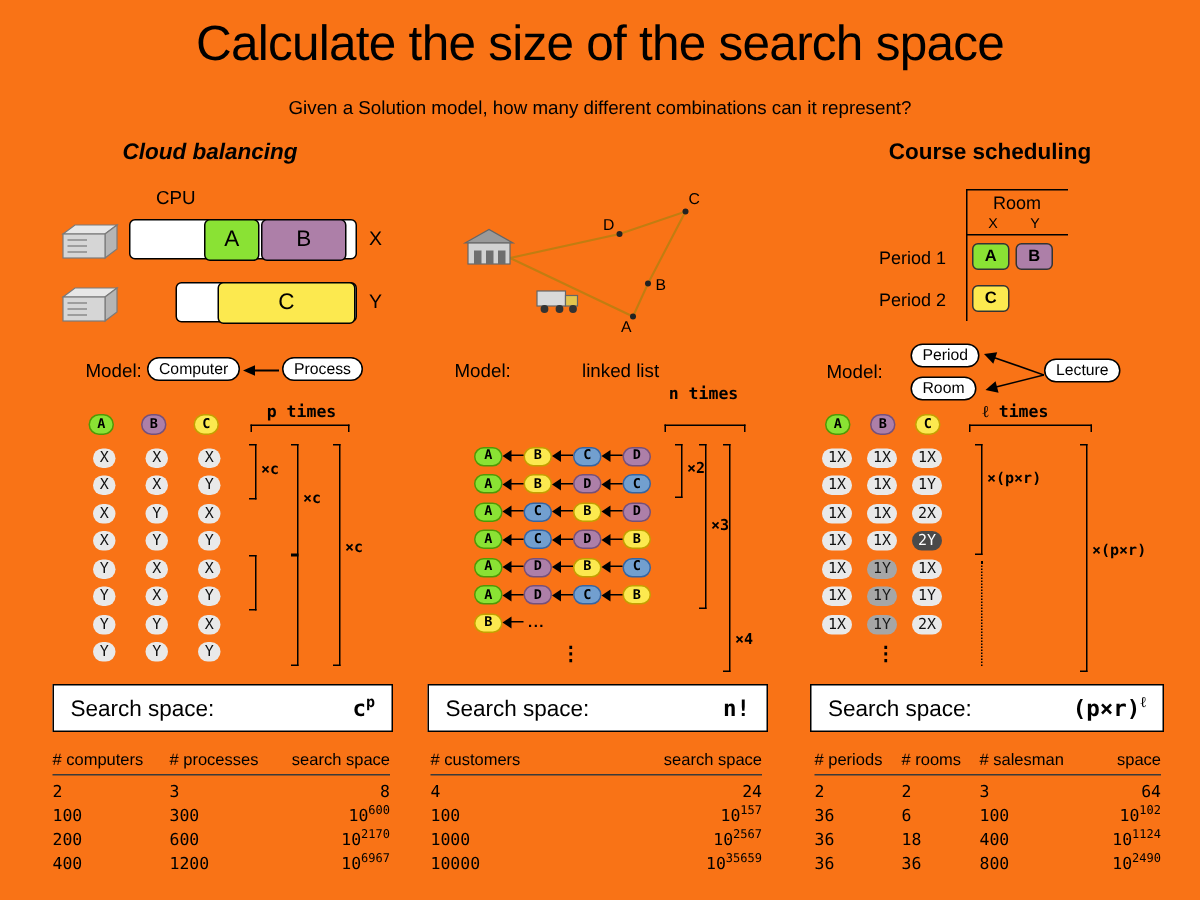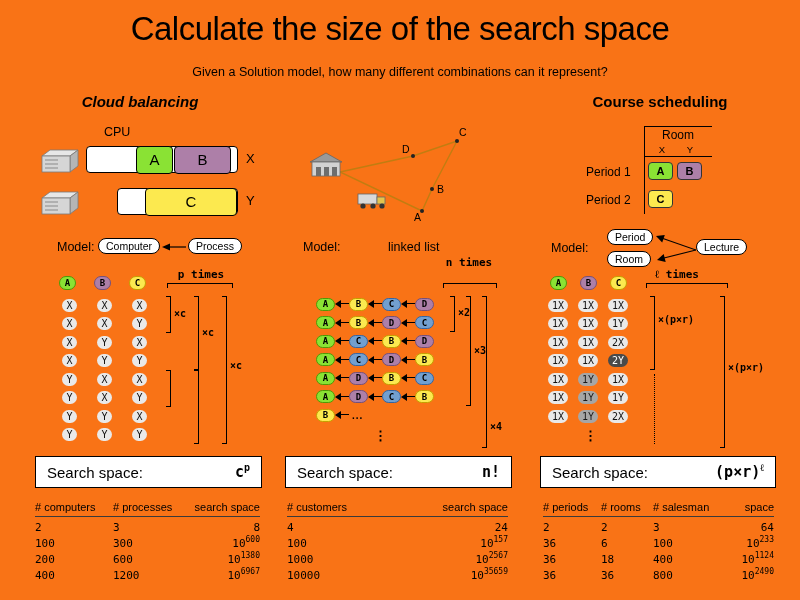--- a/index.html
+++ b/index.html
@@ -258,21 +258,21 @@
         <span class="t-cell">8</span>
       </div>
       <div class="t-row">
         <span class="t-cell">100</span>
         <span class="t-cell">300</span>
         <span class="t-cell">10<sup>600</sup></span>
       </div>
       <div class="t-row">
         <span class="t-cell">200</span>
         <span class="t-cell">600</span>
-        <span class="t-cell">10<sup>1380</sup></span>
+        <span class="t-cell">10<sup>2170</sup></span>
       </div>
       <div class="t-row">
         <span class="t-cell">400</span>
         <span class="t-cell">1200</span>
         <span class="t-cell">10<sup>6967</sup></span>
       </div>
     </div>
 
   <svg class="abs" style="left:300px;top:122px;" width="195" height="110" viewBox="0 0 195 110">
     <path d="M40,50 L113,34 L157,19 L132,67 L122,89 Z" fill="none" stroke="#c17d11" stroke-width="1.4"></path>
@@ -536,21 +536,21 @@
       <div class="t-row">
         <span class="t-cell">2</span>
         <span class="t-cell">2</span>
         <span class="t-cell">3</span>
         <span class="t-cell">64</span>
       </div>
       <div class="t-row">
         <span class="t-cell">36</span>
         <span class="t-cell">6</span>
         <span class="t-cell">100</span>
-        <span class="t-cell">10<sup>233</sup></span>
+        <span class="t-cell">10<sup>102</sup></span>
       </div>
       <div class="t-row">
         <span class="t-cell">36</span>
         <span class="t-cell">18</span>
         <span class="t-cell">400</span>
         <span class="t-cell">10<sup>1124</sup></span>
       </div>
       <div class="t-row">
         <span class="t-cell">36</span>
         <span class="t-cell">36</span>

